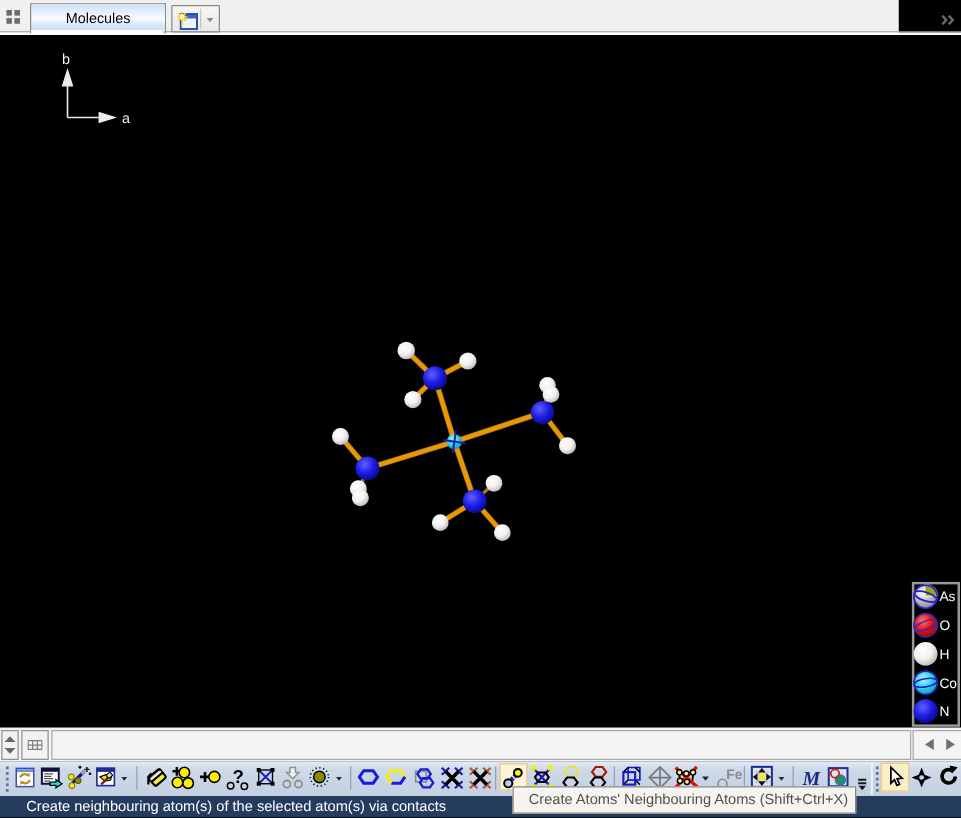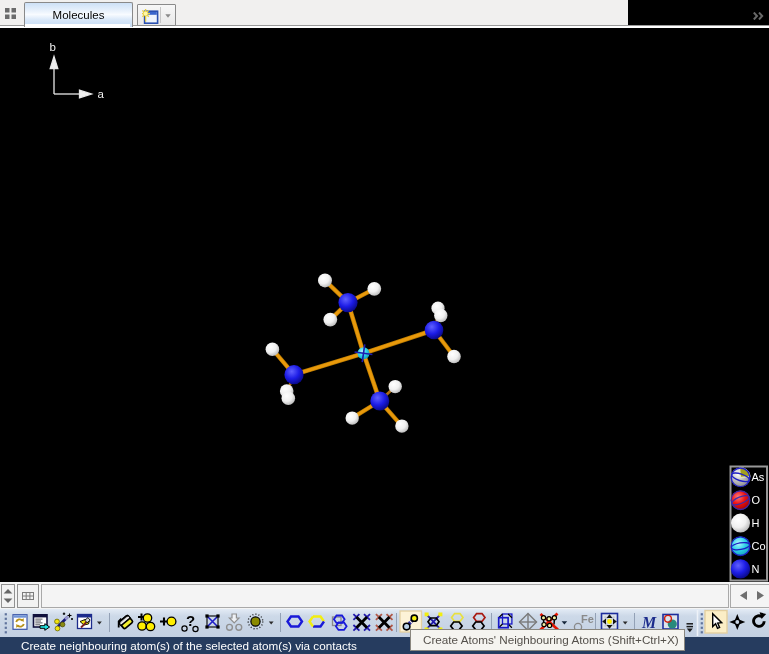--- a/index.html
+++ b/index.html
@@ -1,20 +1,20 @@
 <!DOCTYPE html>
 <html><head>
 <meta charset="utf-8">
 <style>
   html,body{margin:0;padding:0;}
   body{width:769px;height:654px;position:relative;overflow:hidden;
        font-family:"Liberation Sans", sans-serif;background:#000;}
   .abs{position:absolute;}
   
-  #topbar{left:0;top:0;width:628px;height:28px;background:#f1f0ef;}
+  #topbar{left:0;top:0;width:719px;height:28px;background:#f1f0ef;}
   #topbar .whitestrip{position:absolute;left:0;top:26px;width:769px;height:2px;background:#ffffff;}
   #tabline{position:absolute;left:0;top:25px;width:769px;height:1px;background:#9a9a9a;}
   #tab{position:absolute;left:24px;top:2px;width:107px;height:24px;
        background:linear-gradient(to bottom,#cde1f7 0%,#e6f0fb 30%,#f8fbff 48%,#d9e8f9 70%,#c6dcf5 100%);
        border:1px solid #898989;border-bottom:none;border-radius:2px 2px 0 0;
        font-size:11.5px;color:#000;text-align:center;line-height:25px;}
   #tabwhite{position:absolute;left:25px;top:24px;width:105px;height:4px;background:#fff;}
   #newbtn{position:absolute;left:137px;top:4px;width:37px;height:20px;
           background:linear-gradient(to bottom,#f7f7f7,#e9e9e9);
           border:1px solid #8a8a8a;border-radius:1px;}

